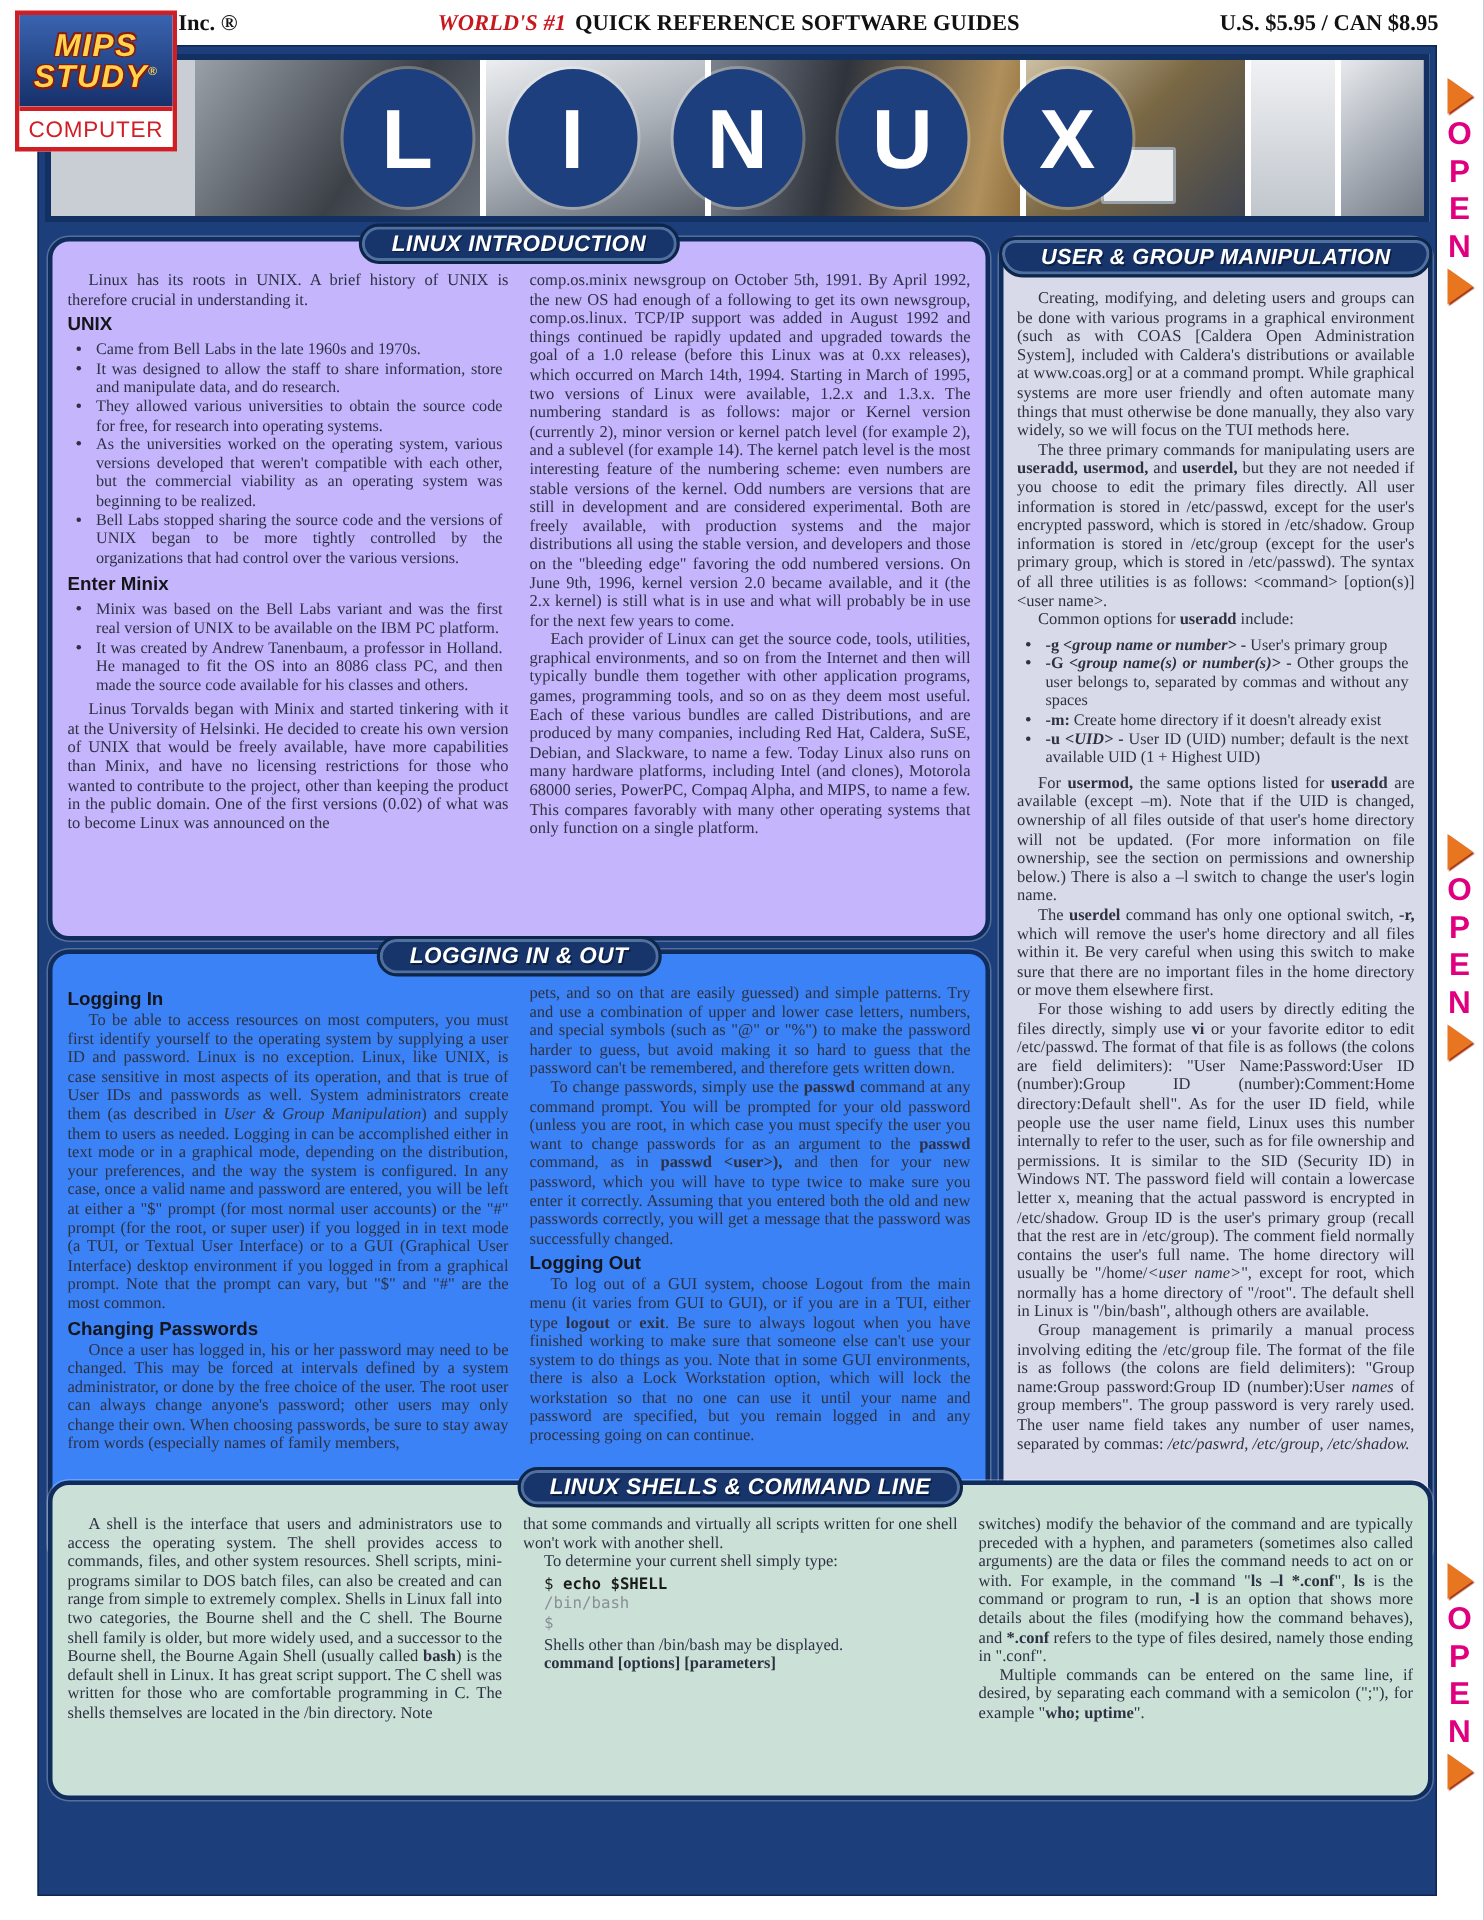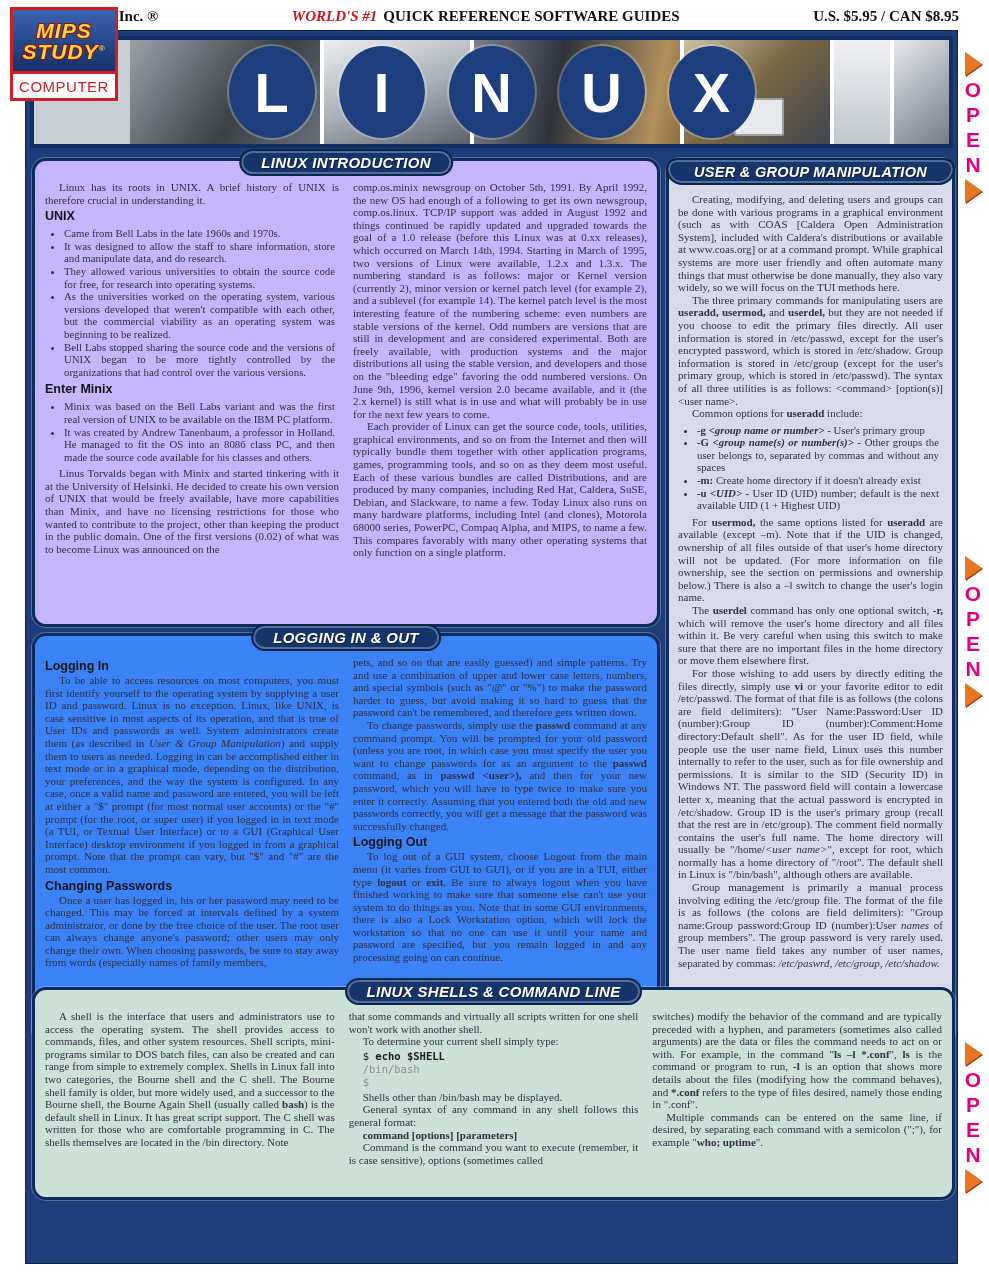--- a/index.html
+++ b/index.html
@@ -200,23 +200,21 @@
         </div>
       <div class="col">
           <p class="cont">that some commands and virtually all scripts written for one shell won't work with another shell.</p>
           <p>To determine your current shell simply type:</p>
           <div class="code">
             <div class="cmd">$ <b>echo $SHELL</b></div>
             <div class="out">/bin/bash</div>
             <div class="out">$</div>
           </div>
           <p>Shells other than /bin/bash may be displayed.</p>
-          <p>General syntax of any command in any shell follows this general format:</p>
           <p><b>command [options] [parameters]</b></p>
-          <p>Command is the command you want to execute (remember, it is case sensitive), options (sometimes called</p>
         </div>
       <div class="col">
           <p class="cont">switches) modify the behavior of the command and are typically preceded with a hyphen, and parameters (sometimes also called arguments) are the data or files the command needs to act on or with. For example, in the command "<b>ls –l *.conf</b>", <b>ls</b> is the command or program to run, <b>-l</b> is an option that shows more details about the files (modifying how the command behaves), and <b>*.conf</b> refers to the type of files desired, namely those ending in ".conf".</p>
           <p>Multiple commands can be entered on the same line, if desired, by separating each command with a semicolon (";"), for example "<b>who; uptime</b>".</p>
         </div>
     </div>
   </section>
 
   <div class="open-rail r1">
       <div class="arrow-right"></div>

